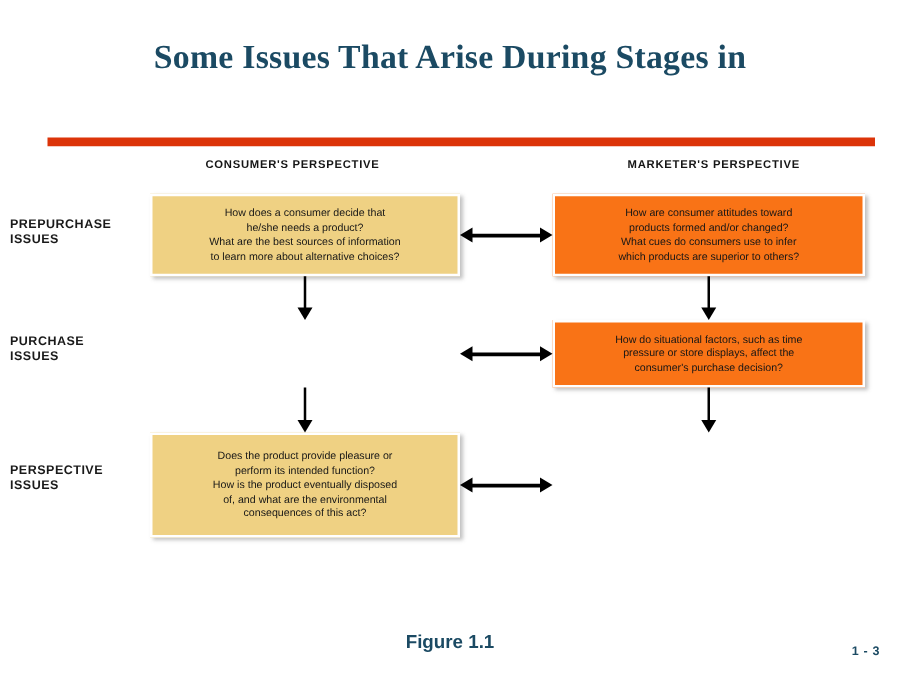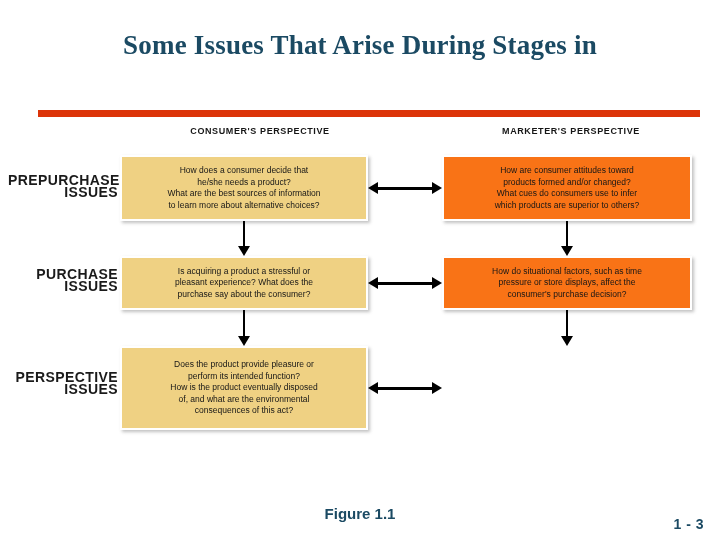--- a/index.html
+++ b/index.html
@@ -16,26 +16,26 @@
   .title-rule{
     position:absolute;left:38px;top:110px;width:662px;height:7px;
     background:#dc3409;
   }
   
   .figure{position:absolute;left:0;top:126px;width:720px;height:330px;}
   .col-head{
     position:absolute;top:0;font-size:9px;font-weight:bold;color:#161616;
     letter-spacing:.6px;text-align:center;
   }
-  #head-consumer{left:140px;width:240px;}
+  #head-consumer{left:114px;width:240px;}
   #head-marketer{left:448px;width:246px;}
 
   .row-label{
-    position:absolute;left:8px;width:110px;text-align:right;
-    font-size:14px;font-weight:bold;color:#1a1a1a;line-height:12px;
+    position:absolute;left:8px;width:110px;text-align:left;
+    font-size:10px;font-weight:bold;color:#1a1a1a;line-height:12px;
     letter-spacing:.4px;
   }
   #label-pre{top:48px;}
   #label-pur{top:142px;}
   #label-post{top:245px;}
 
   .node{
     position:absolute;box-sizing:border-box;
     border:2px solid #ffffff;
     box-shadow:2px 2px 3px rgba(120,120,120,.45);
@@ -77,21 +77,21 @@
     border-top:10px solid #000;
   }
 
   
   .figure-caption{
     position:absolute;left:0;top:505px;width:720px;text-align:center;
     font-size:15px;font-weight:bold;color:#1b4a63;
   }
   .page-number{
     position:absolute;right:16px;top:516px;
-    font-size:14px;font-weight:bold;color:#1b4a63;letter-spacing:.5px;
+    font-size:10px;font-weight:bold;color:#1b4a63;letter-spacing:.5px;
   }
 </style>
 </head>
 <body>
 
 <div class="slide-title">
   <div>Some Issues That Arise During Stages in</div>
 </div>
 <div class="title-rule"></div>
 
@@ -113,23 +113,20 @@
     <div>ISSUES</div>
   </div>
 
   <div class="node yellow col-l row-1">
     <p>How does a consumer decide that<br>he/she needs a product?<br>What are the best sources of information<br>to learn more about alternative choices?</p>
   </div>
   <div class="node green col-r row-1">
     <p>How are consumer attitudes toward<br>products formed and/or changed?<br>What cues do consumers use to infer<br>which products are superior to others?</p>
   </div>
 
-  <div class="node yellow col-l row-2">
-    <p>Is acquiring a product a stressful or<br>pleasant experience? What does the<br>purchase say about the consumer?</p>
-  </div>
   <div class="node green col-r row-2">
     <p>How do situational factors, such as time<br>pressure or store displays, affect the<br>consumer's purchase decision?</p>
   </div>
 
   <div class="node yellow col-l row-3">
     <p>Does the product provide pleasure or<br>perform its intended function?<br>How is the product eventually disposed<br>of, and what are the environmental<br>consequences of this act?</p>
   </div>
 
   <div class="arrow-h" style="left:368px;top:56px;width:74px;">
     <div class="head left"></div>

